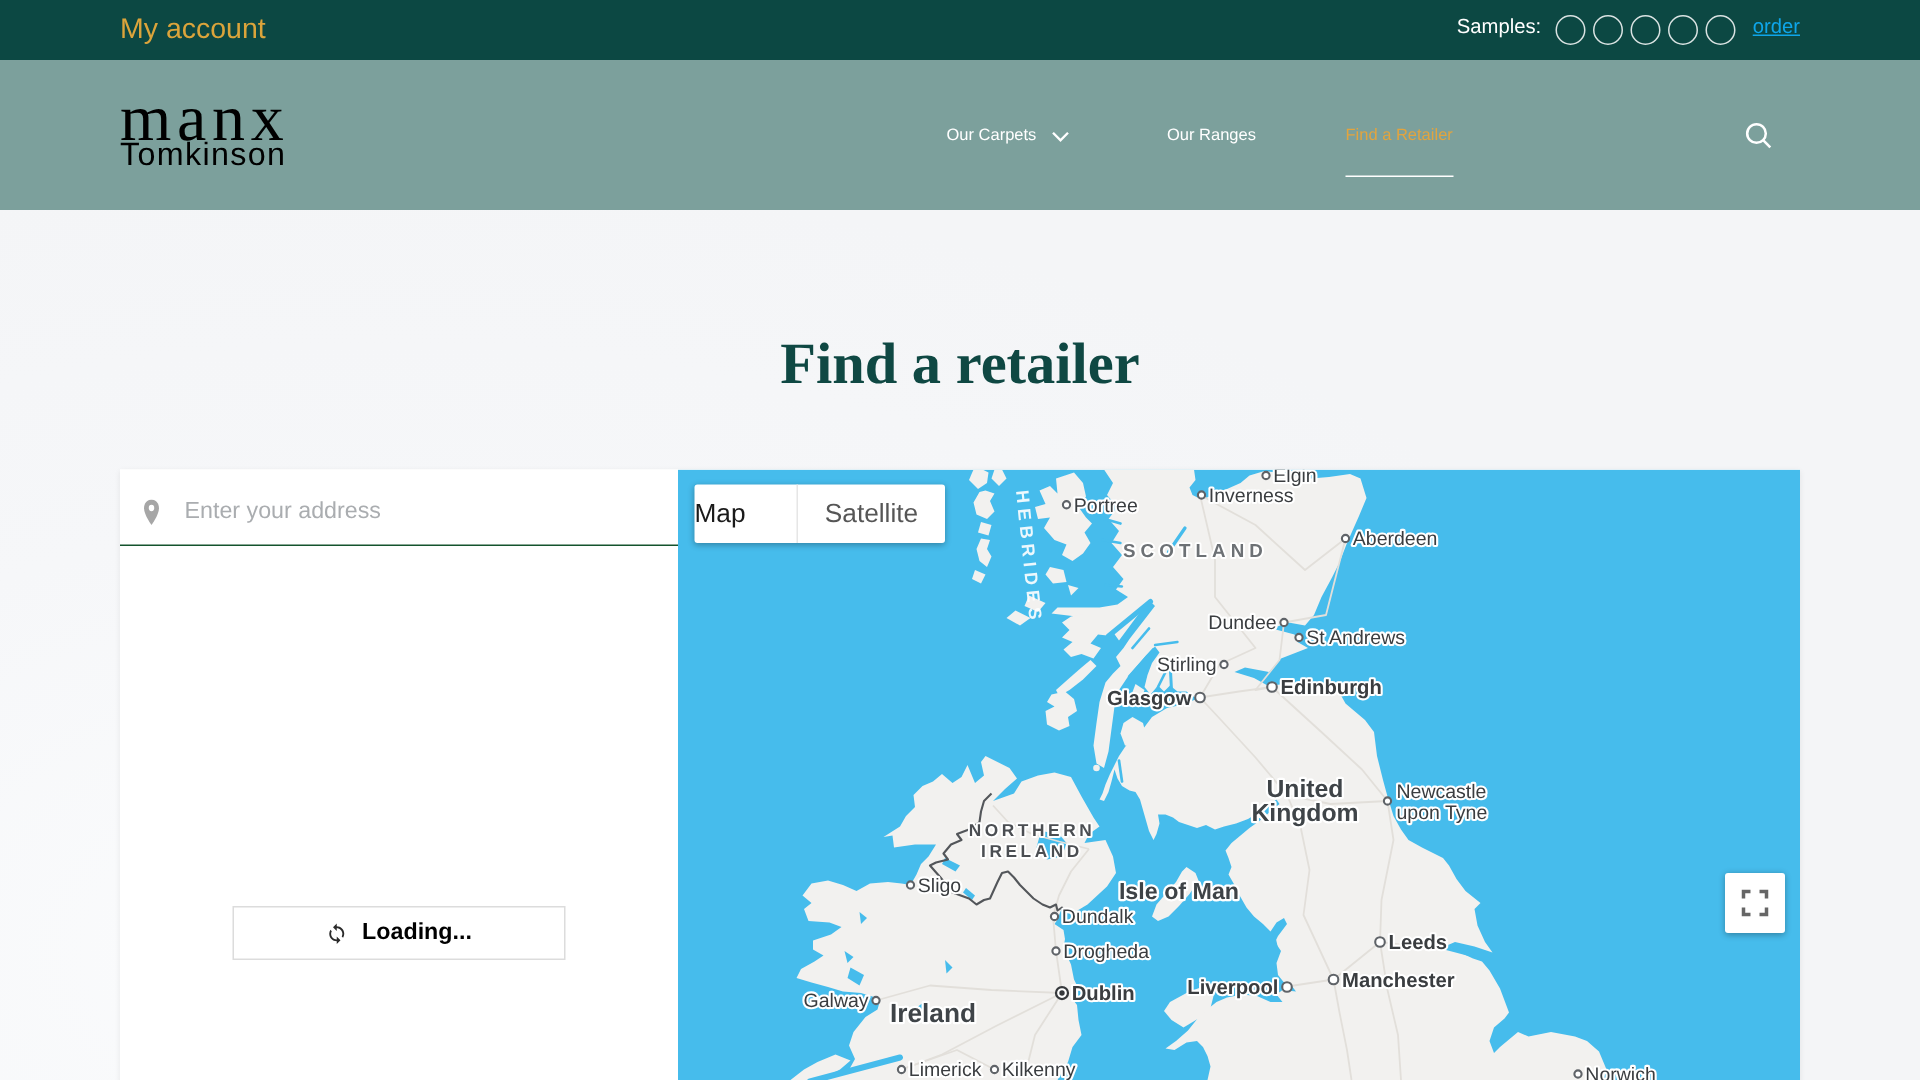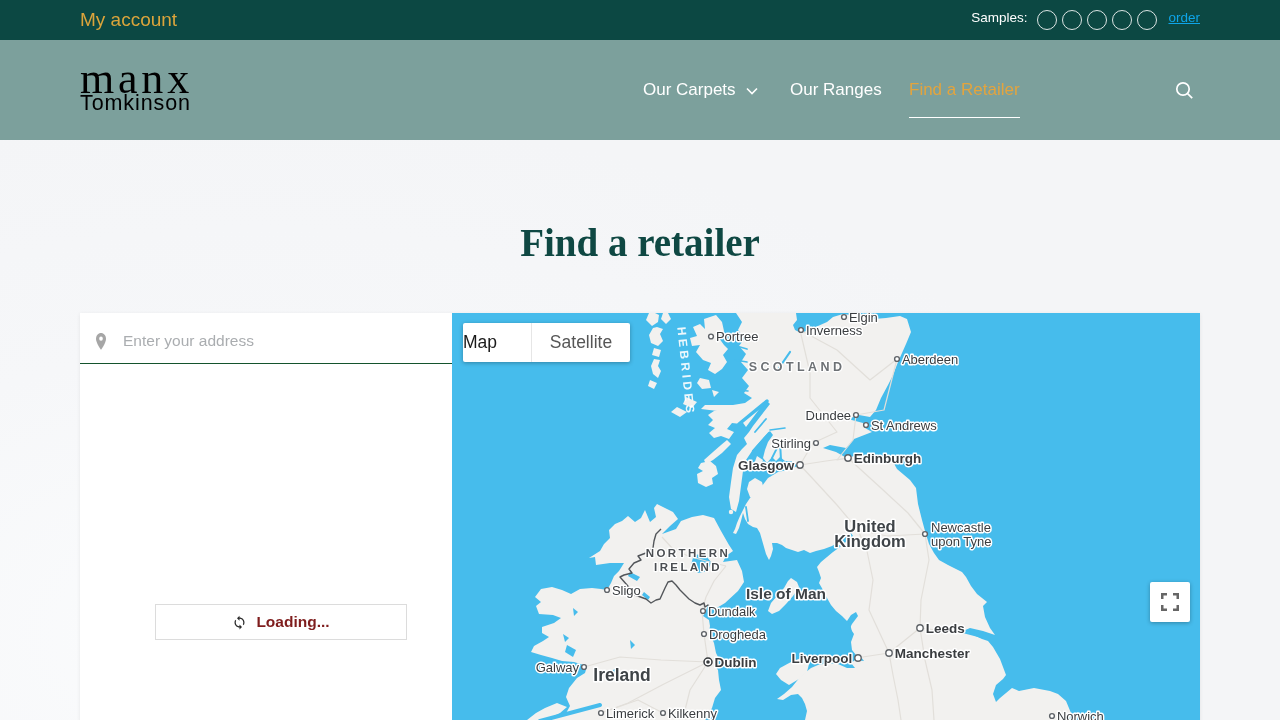--- a/index.html
+++ b/index.html
@@ -6,33 +6,33 @@
 .topbar{height:40px;background:#0c4843;display:flex;align-items:center;justify-content:space-between;padding:0 80px}
 .topbar .acct{color:#dba43b;font-size:19px}
 .samples{display:flex;align-items:flex-start;color:#fff;font-size:13.5px}
 .samples .circ{width:20px;height:20px;border:1px solid rgba(255,255,255,.85);border-radius:50%;margin-left:5px}
 .samples .circ:first-of-type{margin-left:10px}
 .samples a{color:#0ea5e9;margin-left:11px;text-decoration:underline;font-size:13.5px}
 .header{position:relative;height:100px;background:#7ca09c;display:flex;align-items:center;padding:0 80px}
 .logo{color:#000000;line-height:1}
 .logo .l1{font-family:"Liberation Serif",serif;font-size:44px;letter-spacing:3.8px;display:block;margin-top:-9px}
 .logo .l2{font-size:21.5px;letter-spacing:0.9px;display:block;margin-top:-8px}
-nav{position:absolute;left:12px;top:0;width:1140px;height:100px;color:#fff;font-size:17px}
+nav{position:absolute;left:0;top:0;width:1140px;height:100px;color:#fff;font-size:11px}
 nav .it{position:absolute;top:0;display:flex;align-items:center;height:100px}
 nav .chev{margin-left:10px;margin-top:2px}
 .active{color:#e3a43e}
 .active .under{position:absolute;left:0;right:0;bottom:22px;border-bottom:1px solid #fff}
 .searchic{position:absolute;top:0;height:100px;display:flex;align-items:center}
 .hero{position:relative;height:580px;background:radial-gradient(900px 520px at 20% 85%,#fbfcfd 0%,#f6f7f9 55%,#f4f5f7 100%)}
 h1{font-family:"Liberation Serif",serif;font-weight:bold;font-size:39px;color:#0f4843;text-align:center;padding-top:80px}
 .panel{position:absolute;left:80px;top:173px;width:1120px;height:520px;background:#fff;box-shadow:0 1px 4px rgba(0,0,0,.08);display:flex}
 .side{width:372px;background:#fff;position:relative}
 .inputrow{height:51px;border-bottom:1px solid #14532d;display:flex;align-items:center;padding:6px 16px 0}
 .inputrow .ph{color:#aaadb0;font-size:15.5px;margin-left:17px}
-.loadbtn{position:absolute;left:75px;top:291px;width:252px;height:36px;border:1px solid #dcdcdc;display:flex;align-items:center;justify-content:center;font-weight:bold;font-size:15.5px;color:#7f1d1d}
+.loadbtn{position:absolute;left:75px;top:291px;width:222px;height:36px;border:1px solid #dcdcdc;display:flex;align-items:center;justify-content:center;font-weight:bold;font-size:15.5px;color:#000000}
 .loadbtn svg{margin-right:9px}
 .mapwrap{position:relative;width:748px;height:520px;overflow:hidden}
 .ctl{position:absolute;left:11px;top:10px;height:39px;background:#fff;border-radius:2px;box-shadow:0 1px 4px rgba(0,0,0,.3);display:flex;align-items:center;font-size:17.5px;color:#565656;z-index:5}
 .ctl .m{width:69px;color:#1a1a1a;border-right:1px solid #e6e6e6;height:39px;line-height:39px}
 .ctl .s{width:98px;text-align:center;height:39px;line-height:39px}
 .fsbtn{position:absolute;right:10px;top:269px;width:40px;height:40px;background:#fff;border-radius:2px;box-shadow:0 1px 4px rgba(0,0,0,.3);display:flex;align-items:center;justify-content:center;z-index:5}
 </style></head>
 <body>
 <div class="topbar">
   <span class="acct">My account</span>

